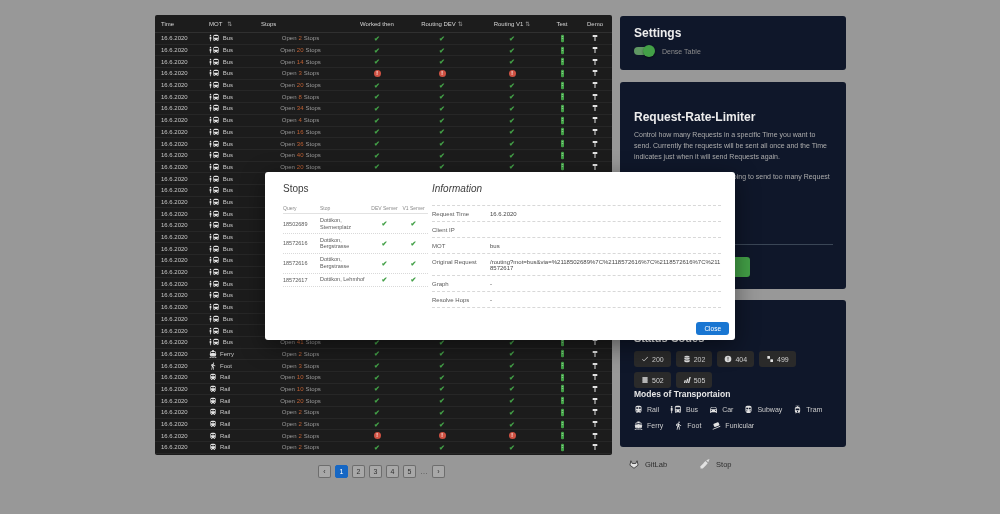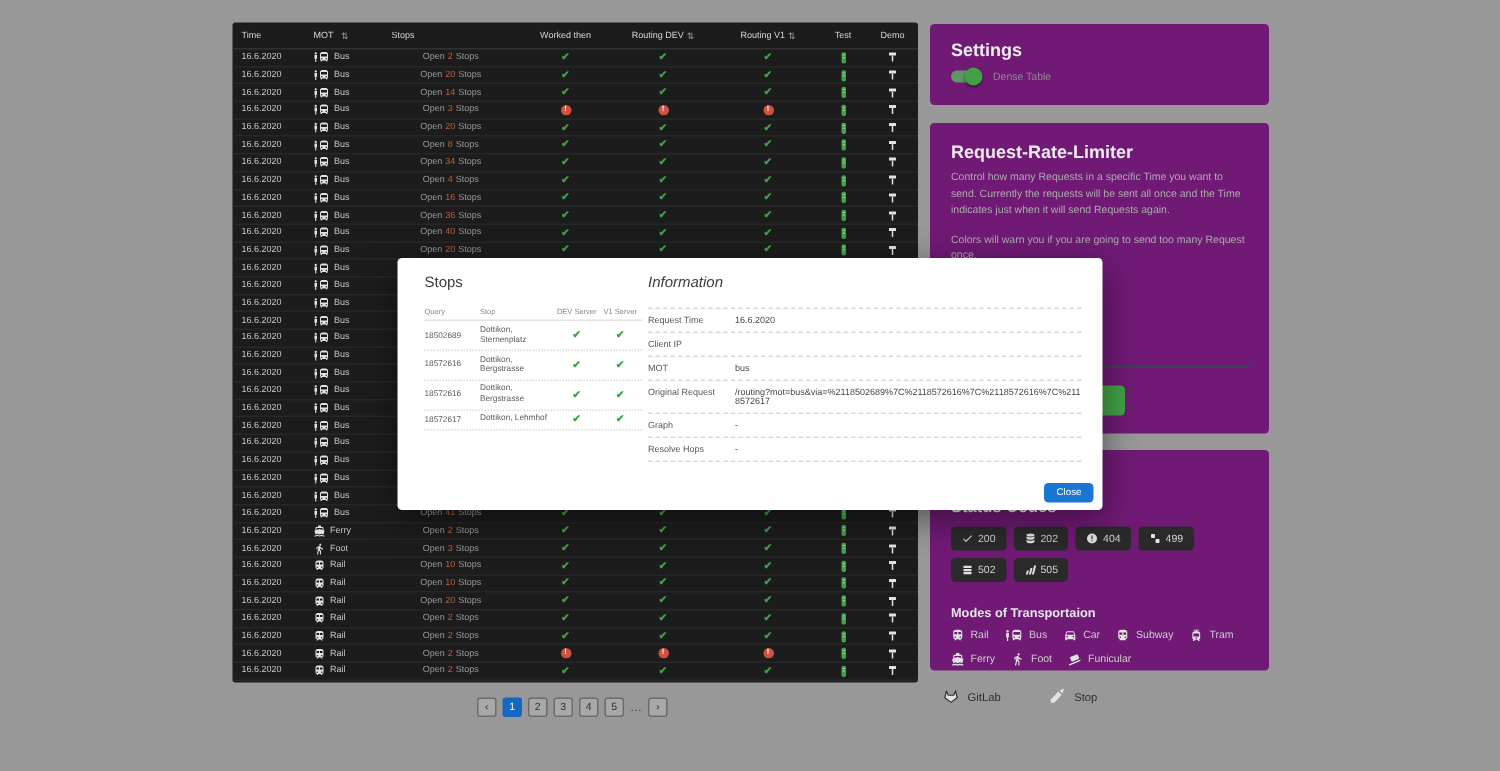--- a/index.html
+++ b/index.html
@@ -34,32 +34,32 @@
         background:rgba(255,255,255,.16);color:#2f2f2f;font-size:7px;display:flex;align-items:center;justify-content:center;cursor:pointer;}
   .pbtn.active{background:#1667c4;border-color:#1667c4;color:#fff;}
   .pellipsis{color:#4d4d4d;font-size:8px;width:8px;text-align:center;}
 
   
   .flinks{position:absolute;left:628px;top:455px;display:flex;gap:32px;align-items:center;height:18px;}
   .flink{display:flex;align-items:center;gap:5px;color:#2d2d2d;font-size:7.5px;cursor:pointer;}
   .flink svg{height:12px;width:auto;}
 
   
-  .panel{position:absolute;background:#701a75;border-radius:3px;box-sizing:border-box;}
+  .panel{position:absolute;background:#0f172a;border-radius:3px;box-sizing:border-box;}
   .p-settings{left:620px;top:16px;width:226px;height:54px;padding:10px 14px;}
   .p-title{margin:0;font-size:12px;font-weight:bold;color:#ededed;}
   .toggle-row{margin-top:7px;display:flex;align-items:center;gap:9px;}
   .switch{position:relative;width:19px;height:8px;border-radius:4px;background:#5f9763;flex:none;cursor:pointer;}
   .knob{position:absolute;right:-2px;top:-2px;width:12px;height:12px;border-radius:50%;background:#43a047;box-shadow:0 1px 2px rgba(0,0,0,.5);}
   .toggle-label{color:#8d8d8d;font-size:7px;}
 
-  .p-rrl{left:620px;top:82px;width:226px;height:207px;padding:12px 14px;}
+  .p-rrl{left:620px;top:82px;width:226px;height:207px;padding:28px 14px;}
   .p-rrl p{margin:6px 0 0 0;font-size:7px;line-height:1.55;color:#acacac;width:198px;}
   .p-rrl .p2{margin-top:9px;}
-  .sub-title{margin-top:15px;font-size:8.5px;font-weight:bold;color:#e6e6e6;}
+  .sub-title{margin-top:1px;font-size:8.5px;font-weight:bold;color:#e6e6e6;}
   .time-underline{position:absolute;left:14px;right:13px;top:162px;height:1px;background:#3a4656;}
   .send-btn{position:absolute;left:80px;top:175px;width:50px;height:20px;background:#43a047;border:none;border-radius:3px;
             display:flex;align-items:center;justify-content:center;cursor:pointer;}
   .send-btn svg{height:9px;fill:#fff;}
 
   .p-status{left:620px;top:300px;width:226px;height:147px;padding:0 14px;}
   .p-status .p-title{margin-top:32px;font-size:11px;}
   .badges{margin-top:7px;display:flex;flex-wrap:wrap;gap:5px;}
   .badge{background:#2a2a2a;border-radius:3px;height:16px;display:inline-flex;align-items:center;gap:3px;
          padding:0 7px;color:#d2d2d2;font-size:7px;cursor:pointer;}

